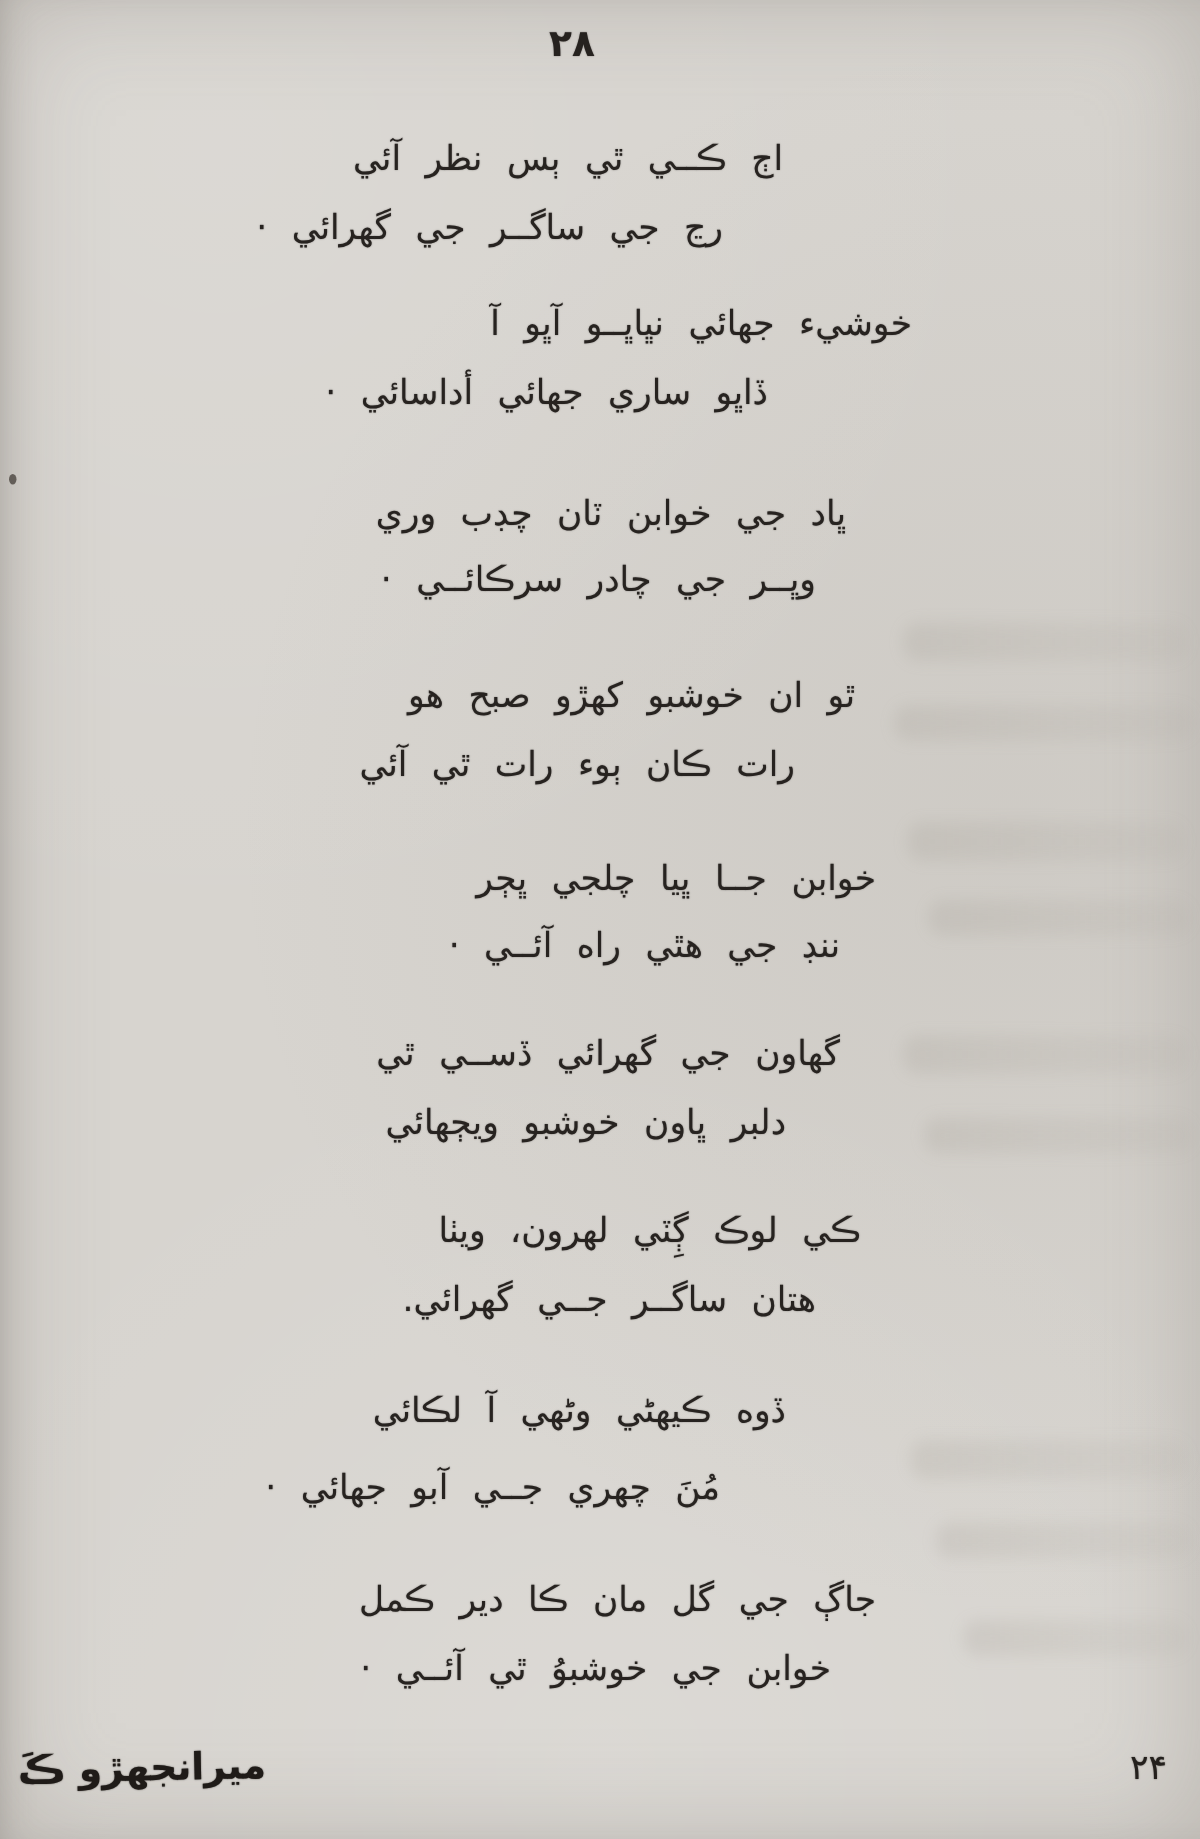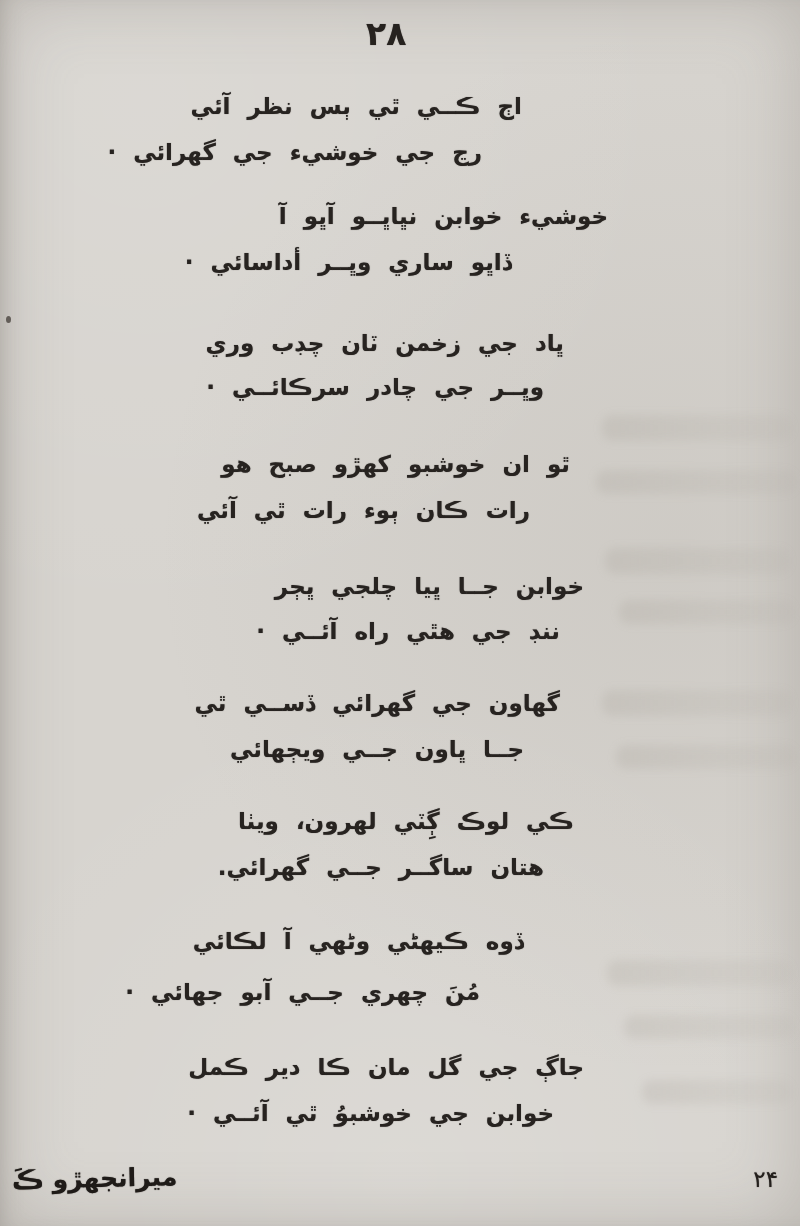--- a/index.html
+++ b/index.html
@@ -10,26 +10,26 @@
     overflow:hidden;
     background:
       radial-gradient(circle at 18% 8%, rgba(255,255,255,.10), transparent 42%),
       radial-gradient(circle at 85% 45%, rgba(125,118,108,.10), transparent 55%),
       radial-gradient(circle at 50% 96%, rgba(255,255,255,.12), transparent 40%),
       #d7d4cf;
     box-shadow: inset 0 0 70px rgba(110,104,96,.28), inset 14px 0 26px -18px rgba(80,74,68,.35);
   }
   .page-number-top{
     position:absolute;top:14px;left:366px;
-    font-size:33px;font-weight:700;color:#26221f;
+    font-size:25px;font-weight:700;color:#26221f;
     text-shadow:0 0 1px rgba(38,34,32,.6);
   }
   .ln{
     position:absolute;direction:rtl;white-space:nowrap;
-    font-size:23px;font-weight:700;color:#272320;
+    font-size:23px;font-weight:400;color:#272320;
     letter-spacing:.4px;word-spacing:9px;
     text-shadow:0 0 1px rgba(38,34,32,.55);
   }
   #l1a{top:93px;right:278px}   #l1b{top:139px;right:318px}
   #l2a{top:203px;right:192px}  #l2b{top:249px;right:288px}
   #l3a{top:330px;right:236px}  #l3b{top:374px;right:256px}
   #l4a{top:451px;right:230px}  #l4b{top:497px;right:270px}
   #l5a{top:573px;right:216px}  #l5b{top:618px;right:240px}
   #l6a{top:690px;right:240px}  #l6b{top:736px;right:276px}
   #l7a{top:808px;right:226px}  #l7b{top:854px;right:256px}
@@ -65,41 +65,41 @@
 </head>
 <body>
 
 <div class="page">
 
   <div class="page-number-top">۲۸</div>
 
   <div>
     <div>
       <div class="ln" id="l1a">اڄ ڪــي ٿي ٻس نظر آئي</div>
-      <div class="ln" id="l1b">رڃ جي خوشيء جي گهرائي ·</div>
+      <div class="ln" id="l1b">رڃ جي ساگــر جي گهرائي ·</div>
     </div>
     <div>
-      <div class="ln" id="l2a">خوشيء خوابن نڀاڀــو آڀو آ</div>
-      <div class="ln" id="l2b">ڏاڀو ساري وڀــر أداسائي ·</div>
+      <div class="ln" id="l2a">خوشيء جهائي نڀاڀــو آڀو آ</div>
+      <div class="ln" id="l2b">ڏاڀو ساري جهائي أداسائي ·</div>
     </div>
     <div>
-      <div class="ln" id="l3a">ڀاد جي زخمن ٽان چڊب وري</div>
+      <div class="ln" id="l3a">ڀاد جي خوابن ٽان چڊب وري</div>
       <div class="ln" id="l3b">وڀــر جي چادر سرڪائــي ·</div>
     </div>
     <div>
       <div class="ln" id="l4a">ٿو ان خوشبو کهڙو صبح هو</div>
       <div class="ln" id="l4b">رات ڪان ٻوء رات ٿي آئي</div>
     </div>
     <div>
       <div class="ln" id="l5a">خوابن جــا ڀيا چلجي ڀڄر</div>
       <div class="ln" id="l5b">ننڊ جي هٿي راه آئــي ·</div>
     </div>
     <div>
       <div class="ln" id="l6a">گهاون جي گهرائي ڏســي ٿي</div>
-      <div class="ln" id="l6b">جــا ڀاون جــي ويڄهائي</div>
+      <div class="ln" id="l6b">دلبر ڀاون خوشبو ويڄهائي</div>
     </div>
     <div>
       <div class="ln" id="l7a">ڪي لوڪ ڳِٽي لهرون، ويٺا</div>
       <div class="ln" id="l7b">هتان ساگــر جــي گهرائي.</div>
     </div>
     <div>
       <div class="ln" id="l8a">ڏوه ڪيهڻي وڻهي آ لڪائي</div>
       <div class="ln" id="l8b">مُنَ چهري جــي آبو جهائي ·</div>
     </div>
     <div>

